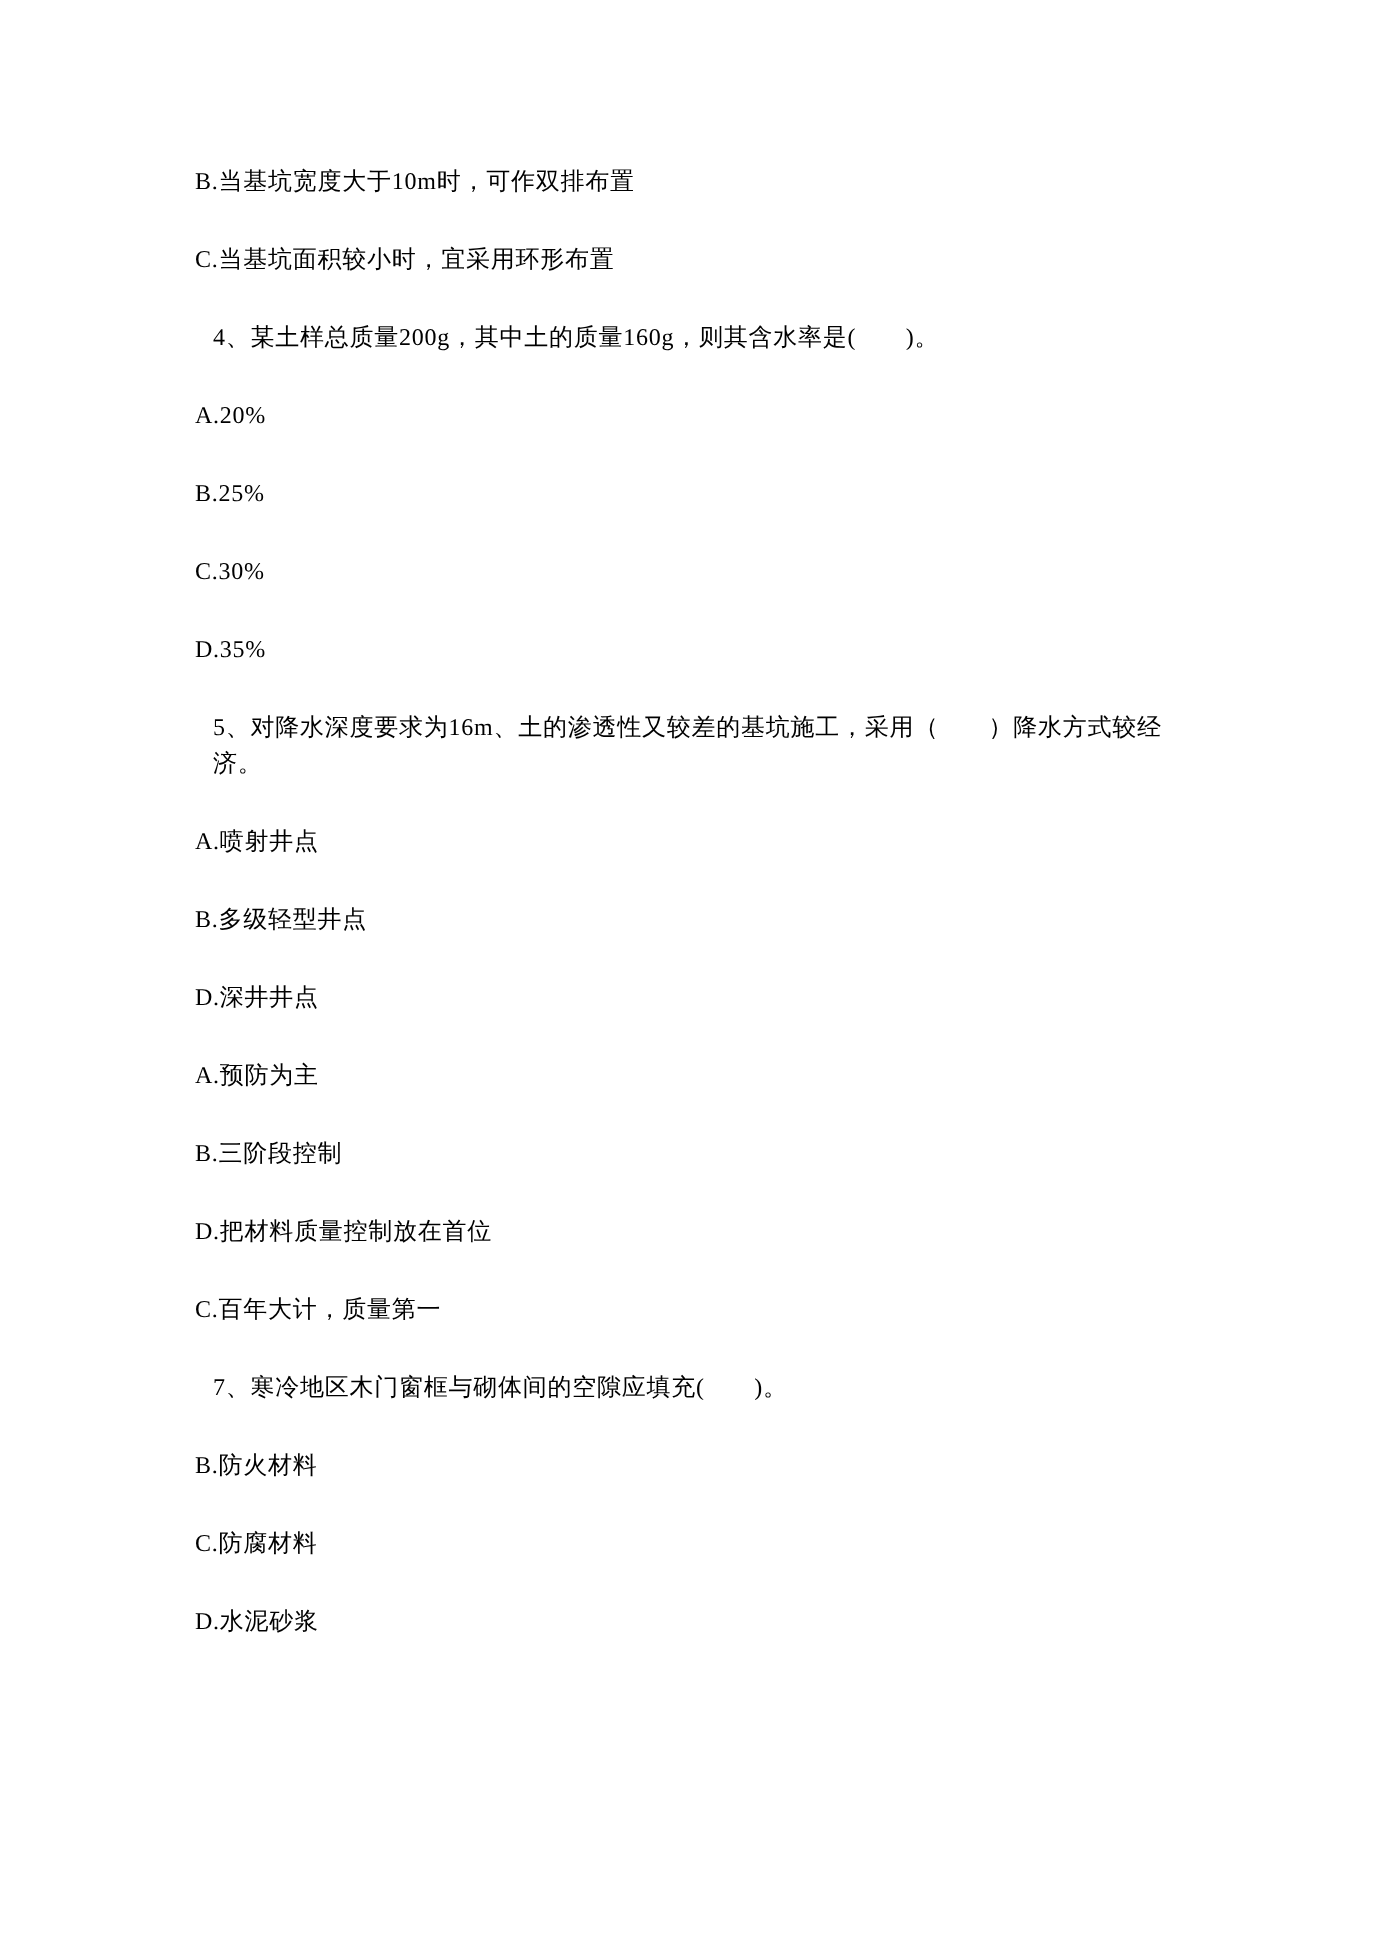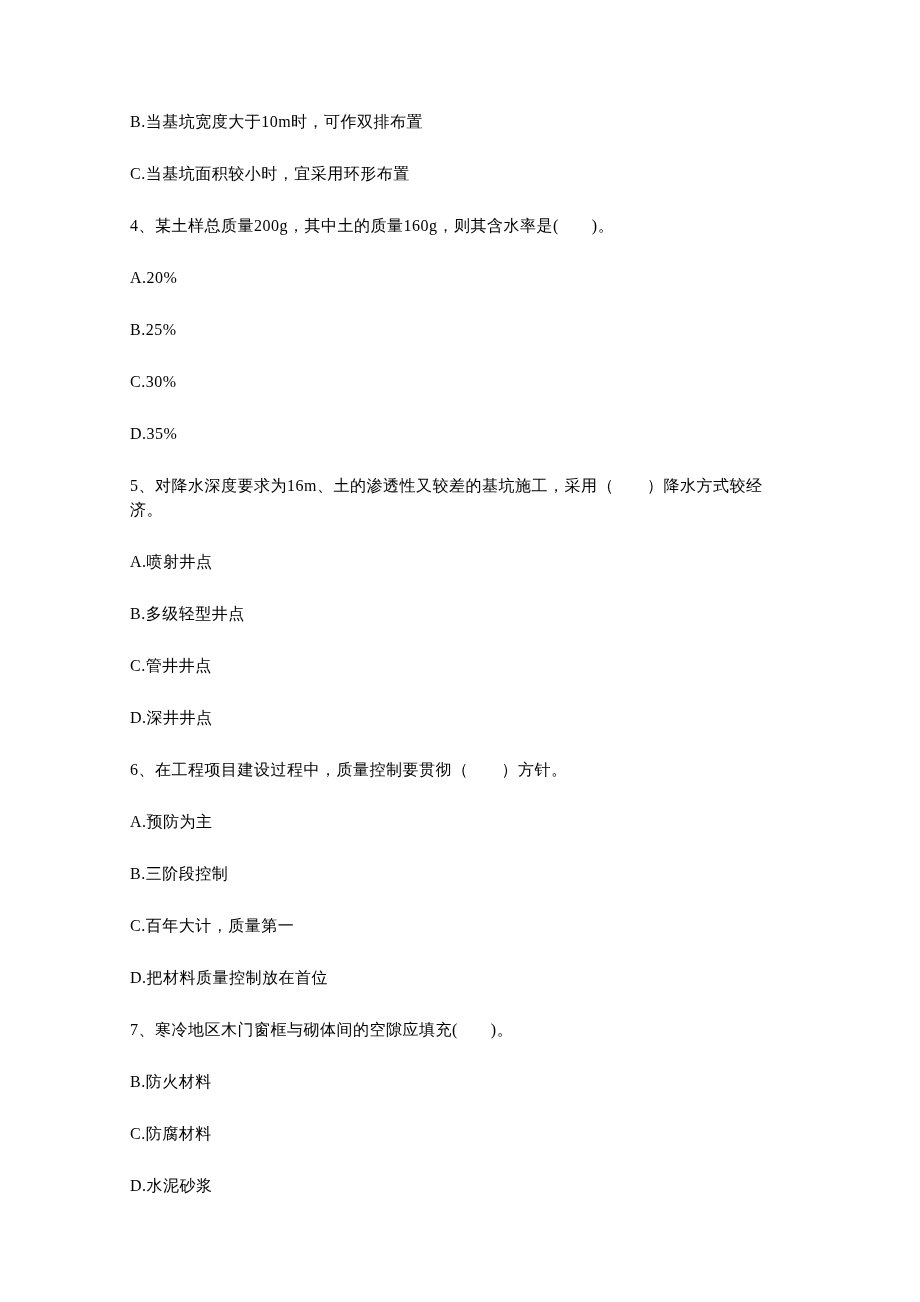--- a/index.html
+++ b/index.html
@@ -17,21 +17,21 @@
     margin: 0 auto;
     padding: 110px 130px 40px 130px;
     box-sizing: border-box;
     position: relative;
   }
   .option {
     margin-bottom: 28px;
     letter-spacing: 0.5px;
   }
   .question {
-    margin-left: 0;
+    margin-left: 12px;
     margin-bottom: 28px;
     margin-top: 4px;
     letter-spacing: 0.5px;
   }
 </style>
 </head>
 <body>
 
 <div class="page">
 
@@ -40,27 +40,25 @@
 
   <div class="question">4、某土样总质量200g，其中土的质量160g，则其含水率是(　　)。</div>
   <div class="option">A.20%</div>
   <div class="option">B.25%</div>
   <div class="option">C.30%</div>
   <div class="option">D.35%</div>
 
   <div class="question">5、对降水深度要求为16m、土的渗透性又较差的基坑施工，采用（　　）降水方式较经济。</div>
   <div class="option">A.喷射井点</div>
   <div class="option">B.多级轻型井点</div>
-  <div class="option">C.管井井点</div>
   <div class="option">D.深井井点</div>
 
-  <div class="question">6、在工程项目建设过程中，质量控制要贯彻（　　）方针。</div>
   <div class="option">A.预防为主</div>
   <div class="option">B.三阶段控制</div>
+  <div class="option">D.把材料质量控制放在首位</div>
   <div class="option">C.百年大计，质量第一</div>
-  <div class="option">D.把材料质量控制放在首位</div>
 
   <div class="question">7、寒冷地区木门窗框与砌体间的空隙应填充(　　)。</div>
   <div class="option">B.防火材料</div>
   <div class="option">C.防腐材料</div>
   <div class="option">D.水泥砂浆</div>
 
 </div>
 
 </body></html>

